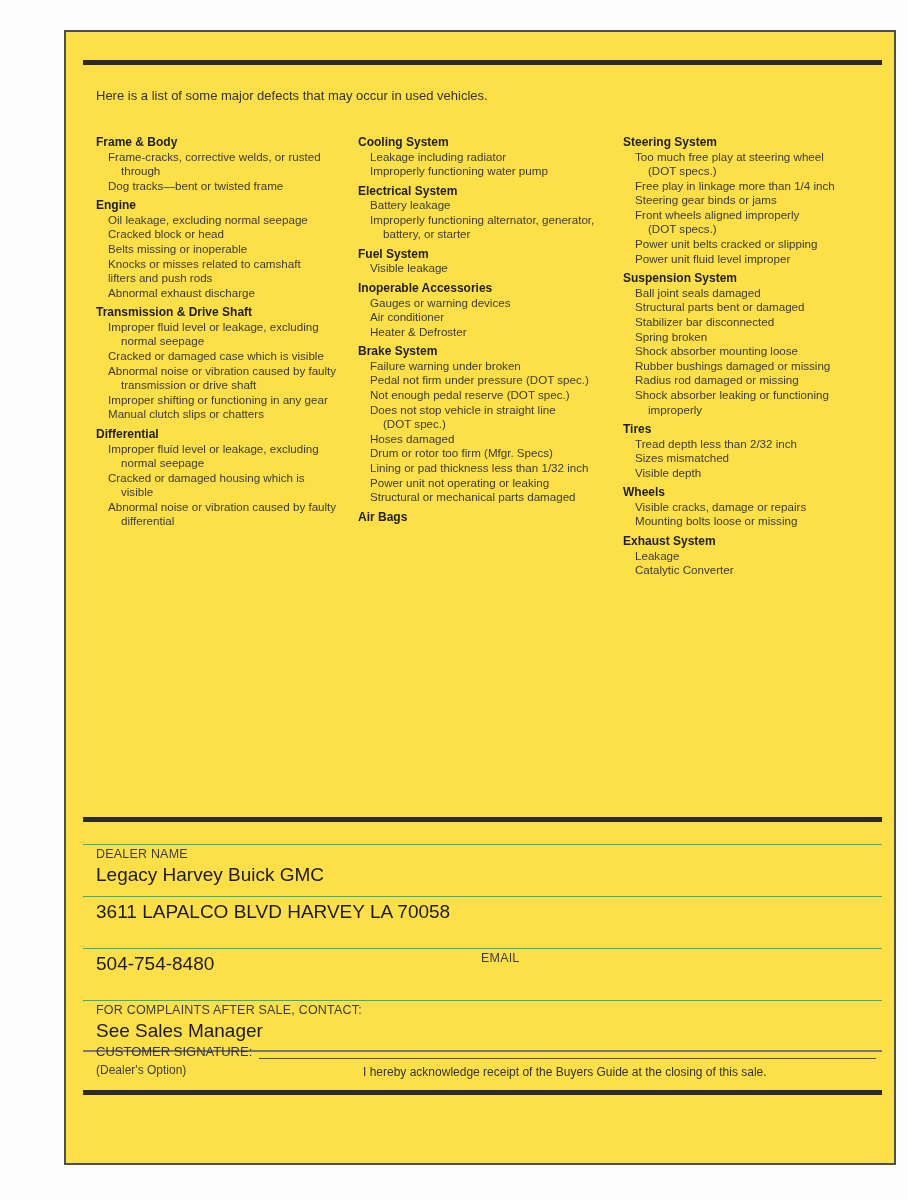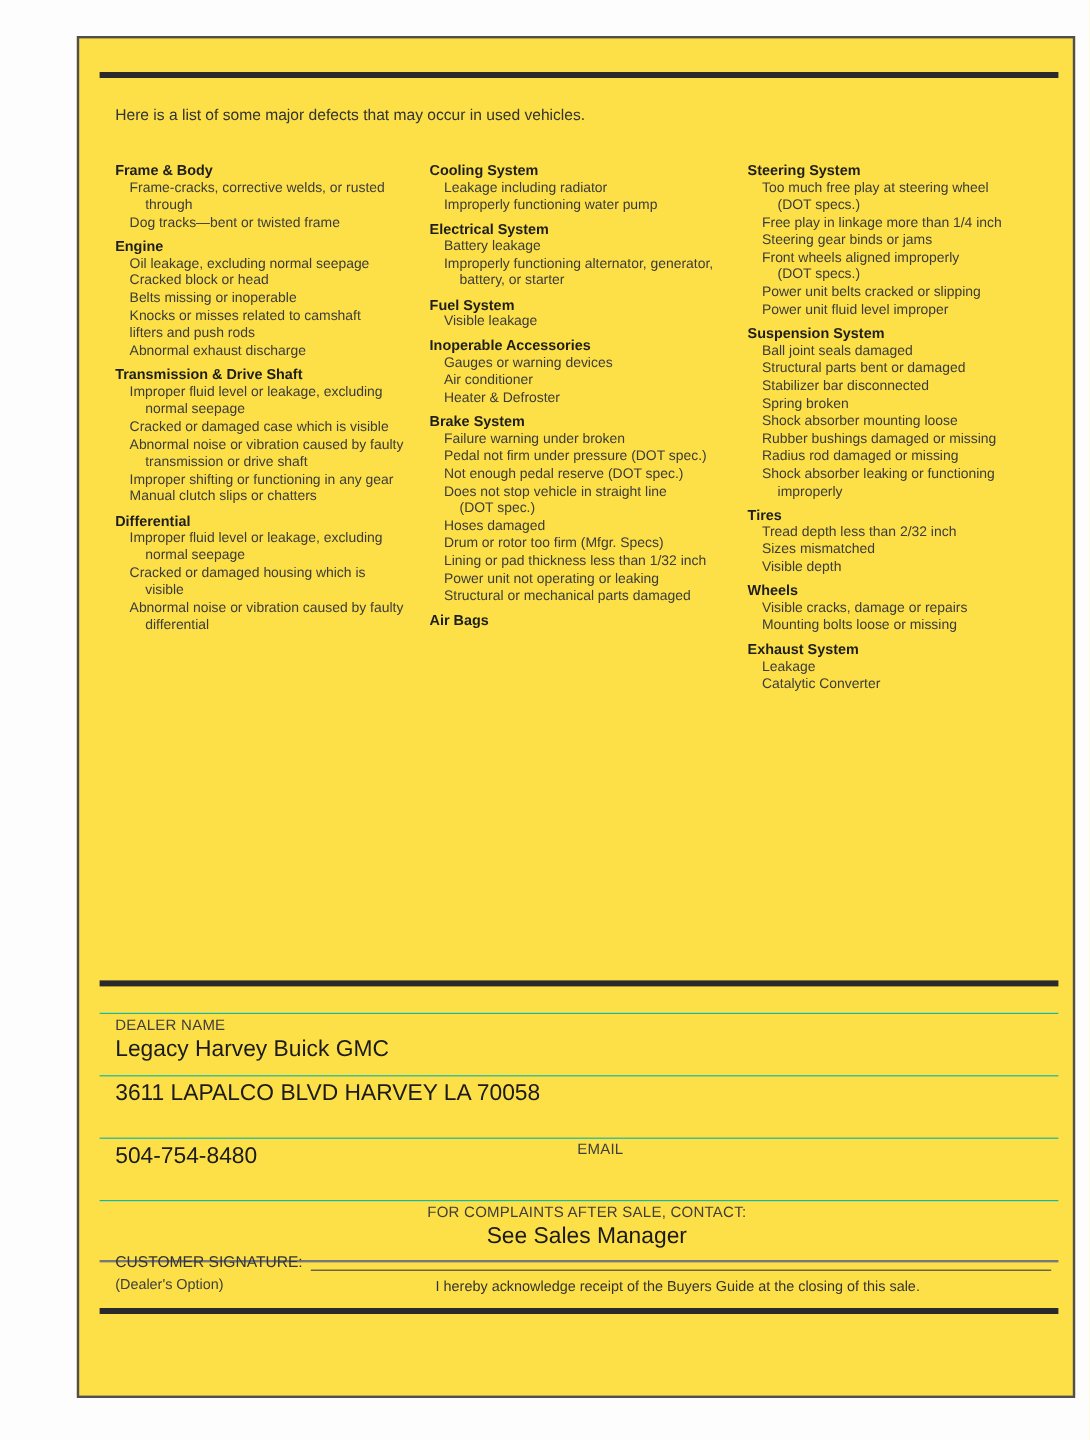--- a/index.html
+++ b/index.html
@@ -20,21 +20,21 @@
   .col1 { width:262px; }
   .col2 { width:265px; }
   .col3 { flex:1; }
   .sec-title { font-size:12px; font-weight:bold; color:#1e1e1e; line-height:14.5px; margin-top:5px; white-space:nowrap; }
   .col .sec-title:first-child { margin-top:0; }
   .item { font-size:11.6px; line-height:14.6px; color:#3b3b3b; padding-left:12px; white-space:nowrap; }
   .item.ind { padding-left:25px; }
 
   .dealer { position:absolute; left:17px; right:12px; top:812px; }
   .drow { position:relative; height:52px; border-top:1px solid #14b8a6; padding:2px 0 0 13px; }
-  .drow.last { border-bottom:2px solid #787878;text-align:center; }
+  .drow.last { border-bottom:2px solid #787878; }
   .dlabel { font-size:12.5px; color:#3e3e3e; letter-spacing:0.2px; line-height:15px; }
   .dlabel2 { position:absolute; left:398px; top:2px; }
   .dvalue { font-size:19px; color:#1b1b1b; line-height:24px; margin-top:1px; }
   .dvalue2 { position:absolute; left:398px; top:18px; min-width:120px; }
 
   .sig-row { position:absolute; left:30px; right:18px; top:1012px; display:flex; align-items:flex-end; }
   .sig-label { font-size:13px; color:#333; white-space:nowrap; }
   .sig-line { flex:1; border-bottom:1.5px solid #4a4a4a; height:15px; margin-left:7px; }
   .sig-sub { position:absolute; left:30px; top:1031px; font-size:12px; color:#3e3e3e; }
   .sig-ack { position:absolute; left:297px; top:1033px; font-size:12px; color:#333;text-align:right; }

